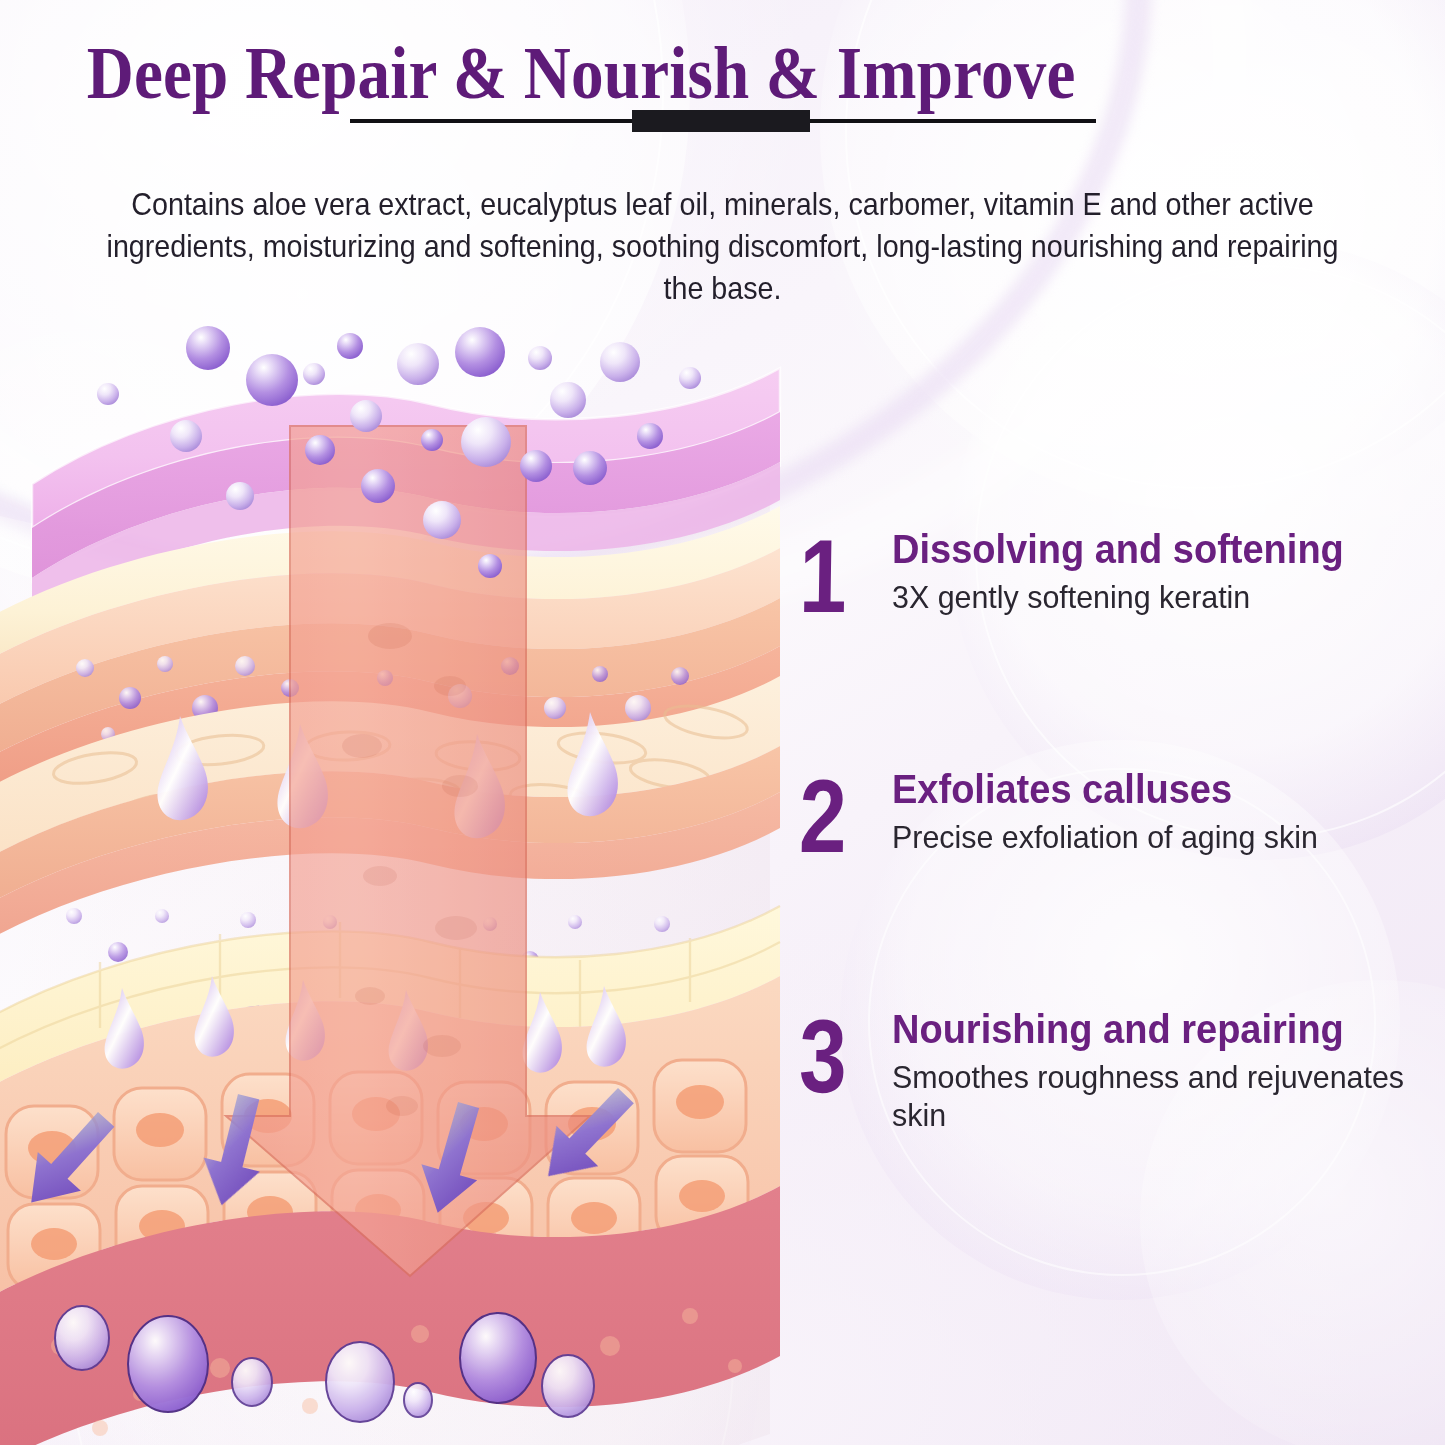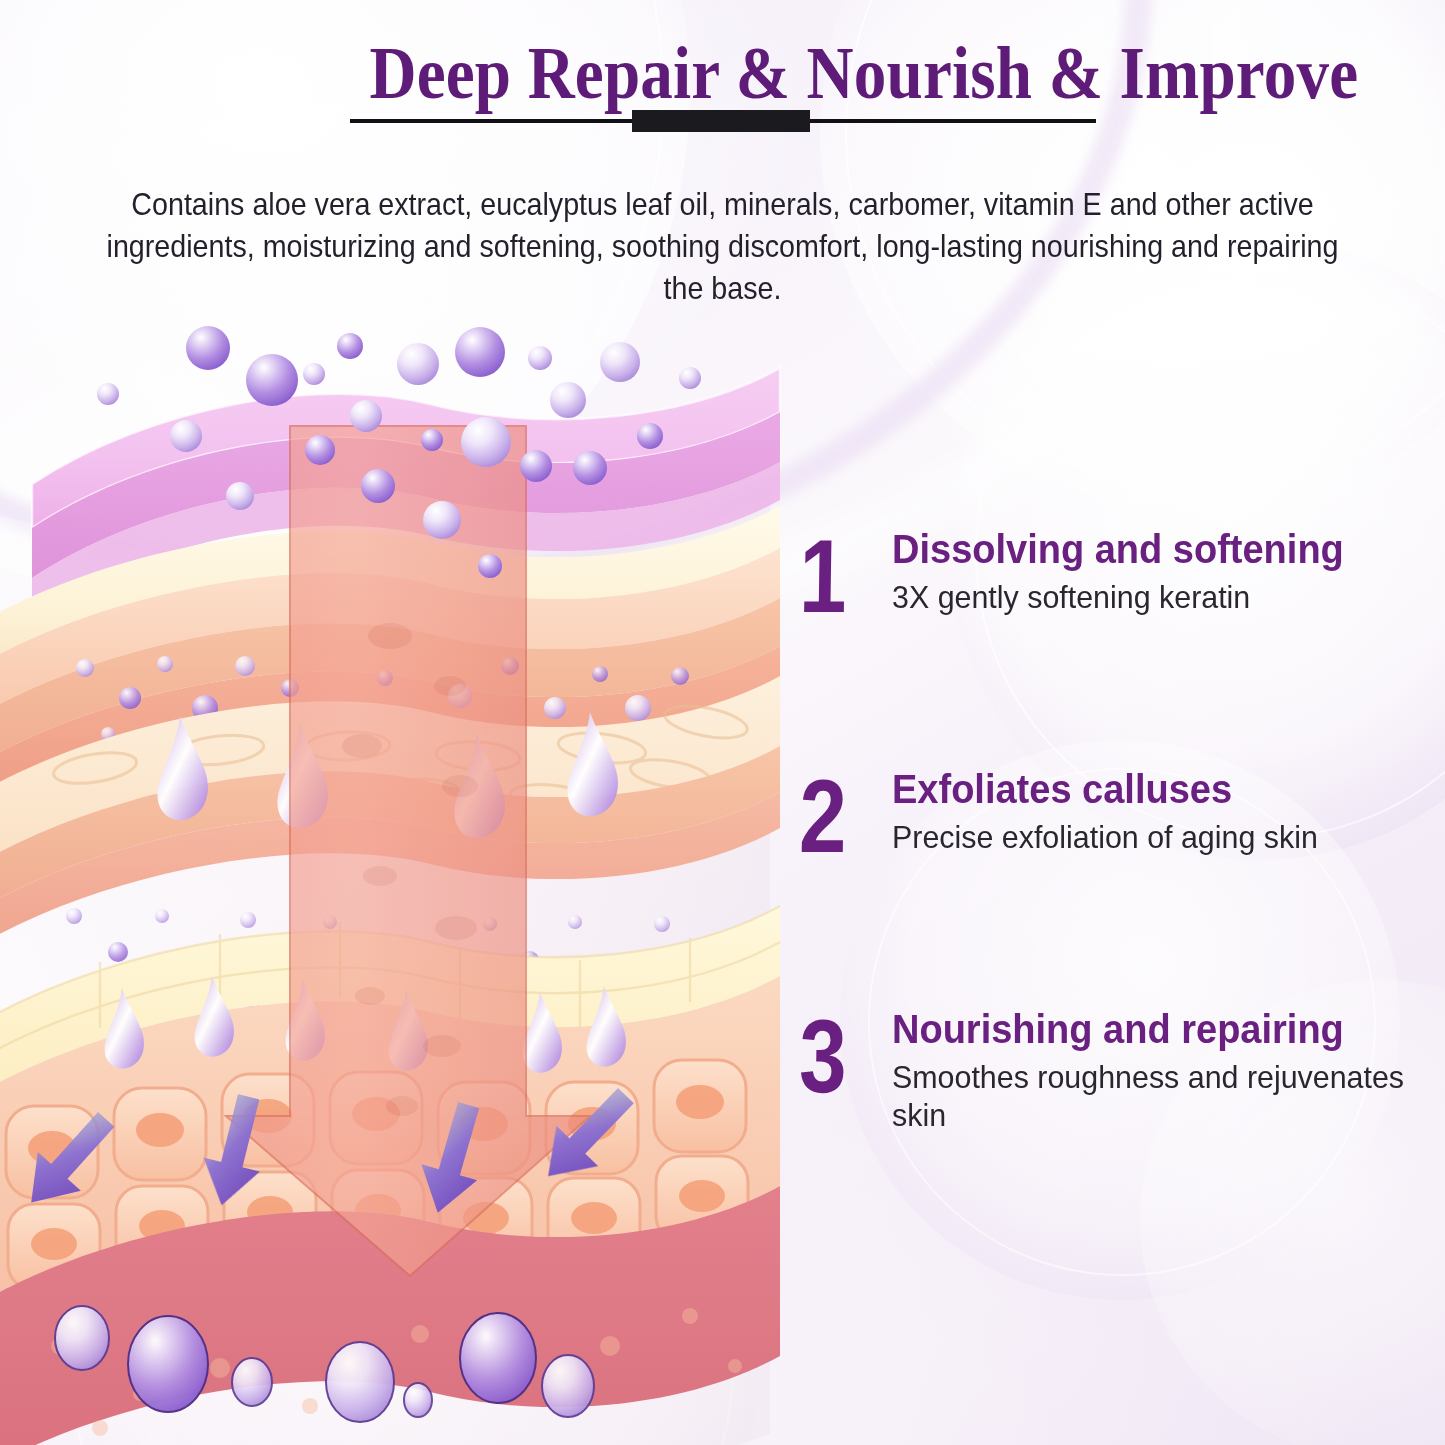--- a/index.html
+++ b/index.html
@@ -41,21 +41,21 @@
   .b7{left:-120px;top:330px;width:420px;height:420px;
       background:radial-gradient(circle at 55% 45%, rgba(255,255,255,.7) 0%, rgba(255,255,255,.25) 55%, rgba(226,208,238,0) 80%);}
   .sweep{position:absolute;left:-260px;top:-520px;width:1400px;height:1040px;
       border-radius:50%;border:60px solid rgba(255,255,255,.40);
       filter:blur(14px);pointer-events:none;}
   .sweep2{position:absolute;left:-420px;top:-640px;width:1520px;height:1180px;
       border-radius:50%;border:26px solid rgba(232,216,243,.55);
       filter:blur(6px);pointer-events:none;}
 
   
-  .hdr{position:absolute;left:0;right:0;top:36px;text-align:right;z-index:12;}
+  .hdr{position:absolute;left:0;right:0;top:36px;text-align:left;z-index:12;}
   .title{
     font-family:"Liberation Serif", serif;
     font-weight:700;font-size:74px;line-height:1;
     color:#5e1b78;letter-spacing:.2px;
     transform:scaleX(.88);transform-origin:center;
     text-shadow:0 1px 0 rgba(255,255,255,.6);
   }
   .divider{position:absolute;left:350px;top:108px;width:746px;height:26px;z-index:12;}
   .divider .line{position:absolute;left:0;top:11px;width:746px;height:4px;background:#111014;}
   .divider .block{position:absolute;left:282px;top:2px;width:178px;height:22px;background:#1b1a1f;}

